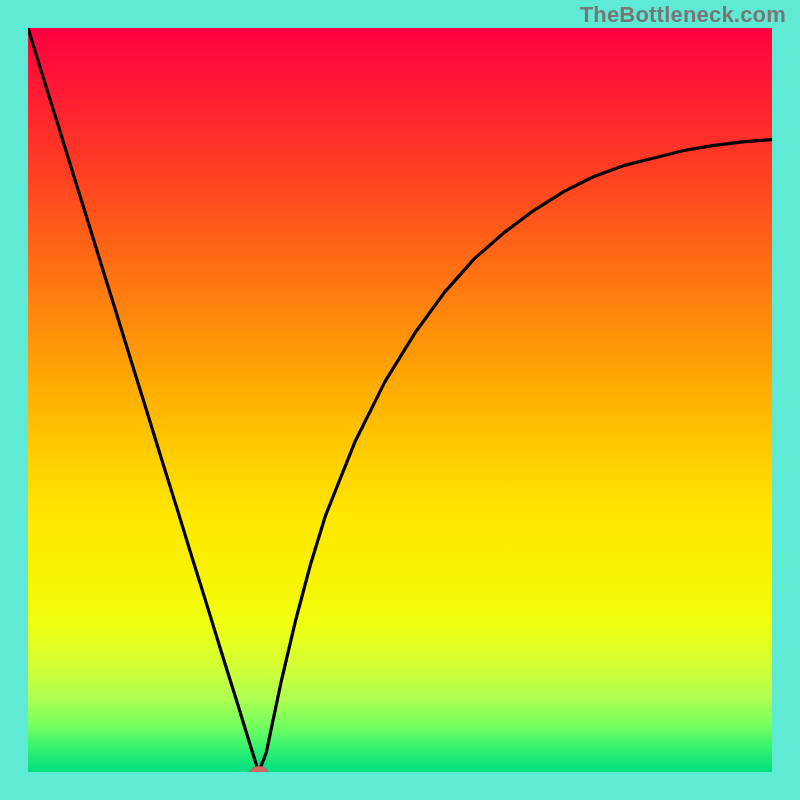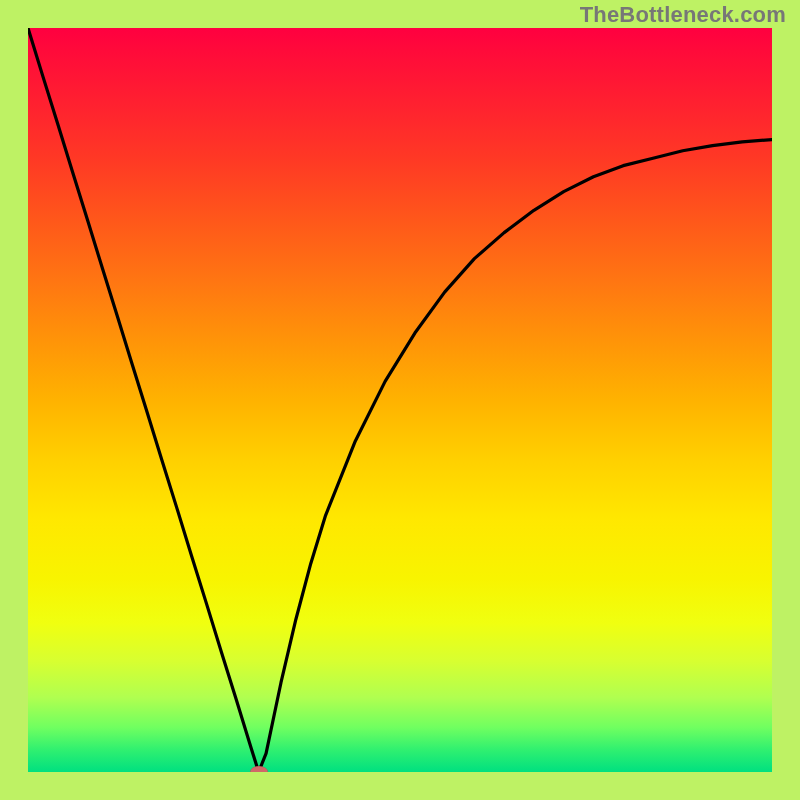--- a/index.html
+++ b/index.html
@@ -8,21 +8,21 @@
     width: 800px;
     height: 800px;
     background: #000;
     overflow: hidden;
     font-family: Arial, Helvetica, sans-serif;
   }
   .frame {
     position: relative;
     width: 800px;
     height: 800px;
-    background: #bef264;
+    background: #5eead4;
   }
   .watermark {
     position: absolute;
     top: 2px;
     right: 14px;
     color: #777;
     font-size: 22px;
     font-weight: 600;
     letter-spacing: 0.2px;
     z-index: 5;

